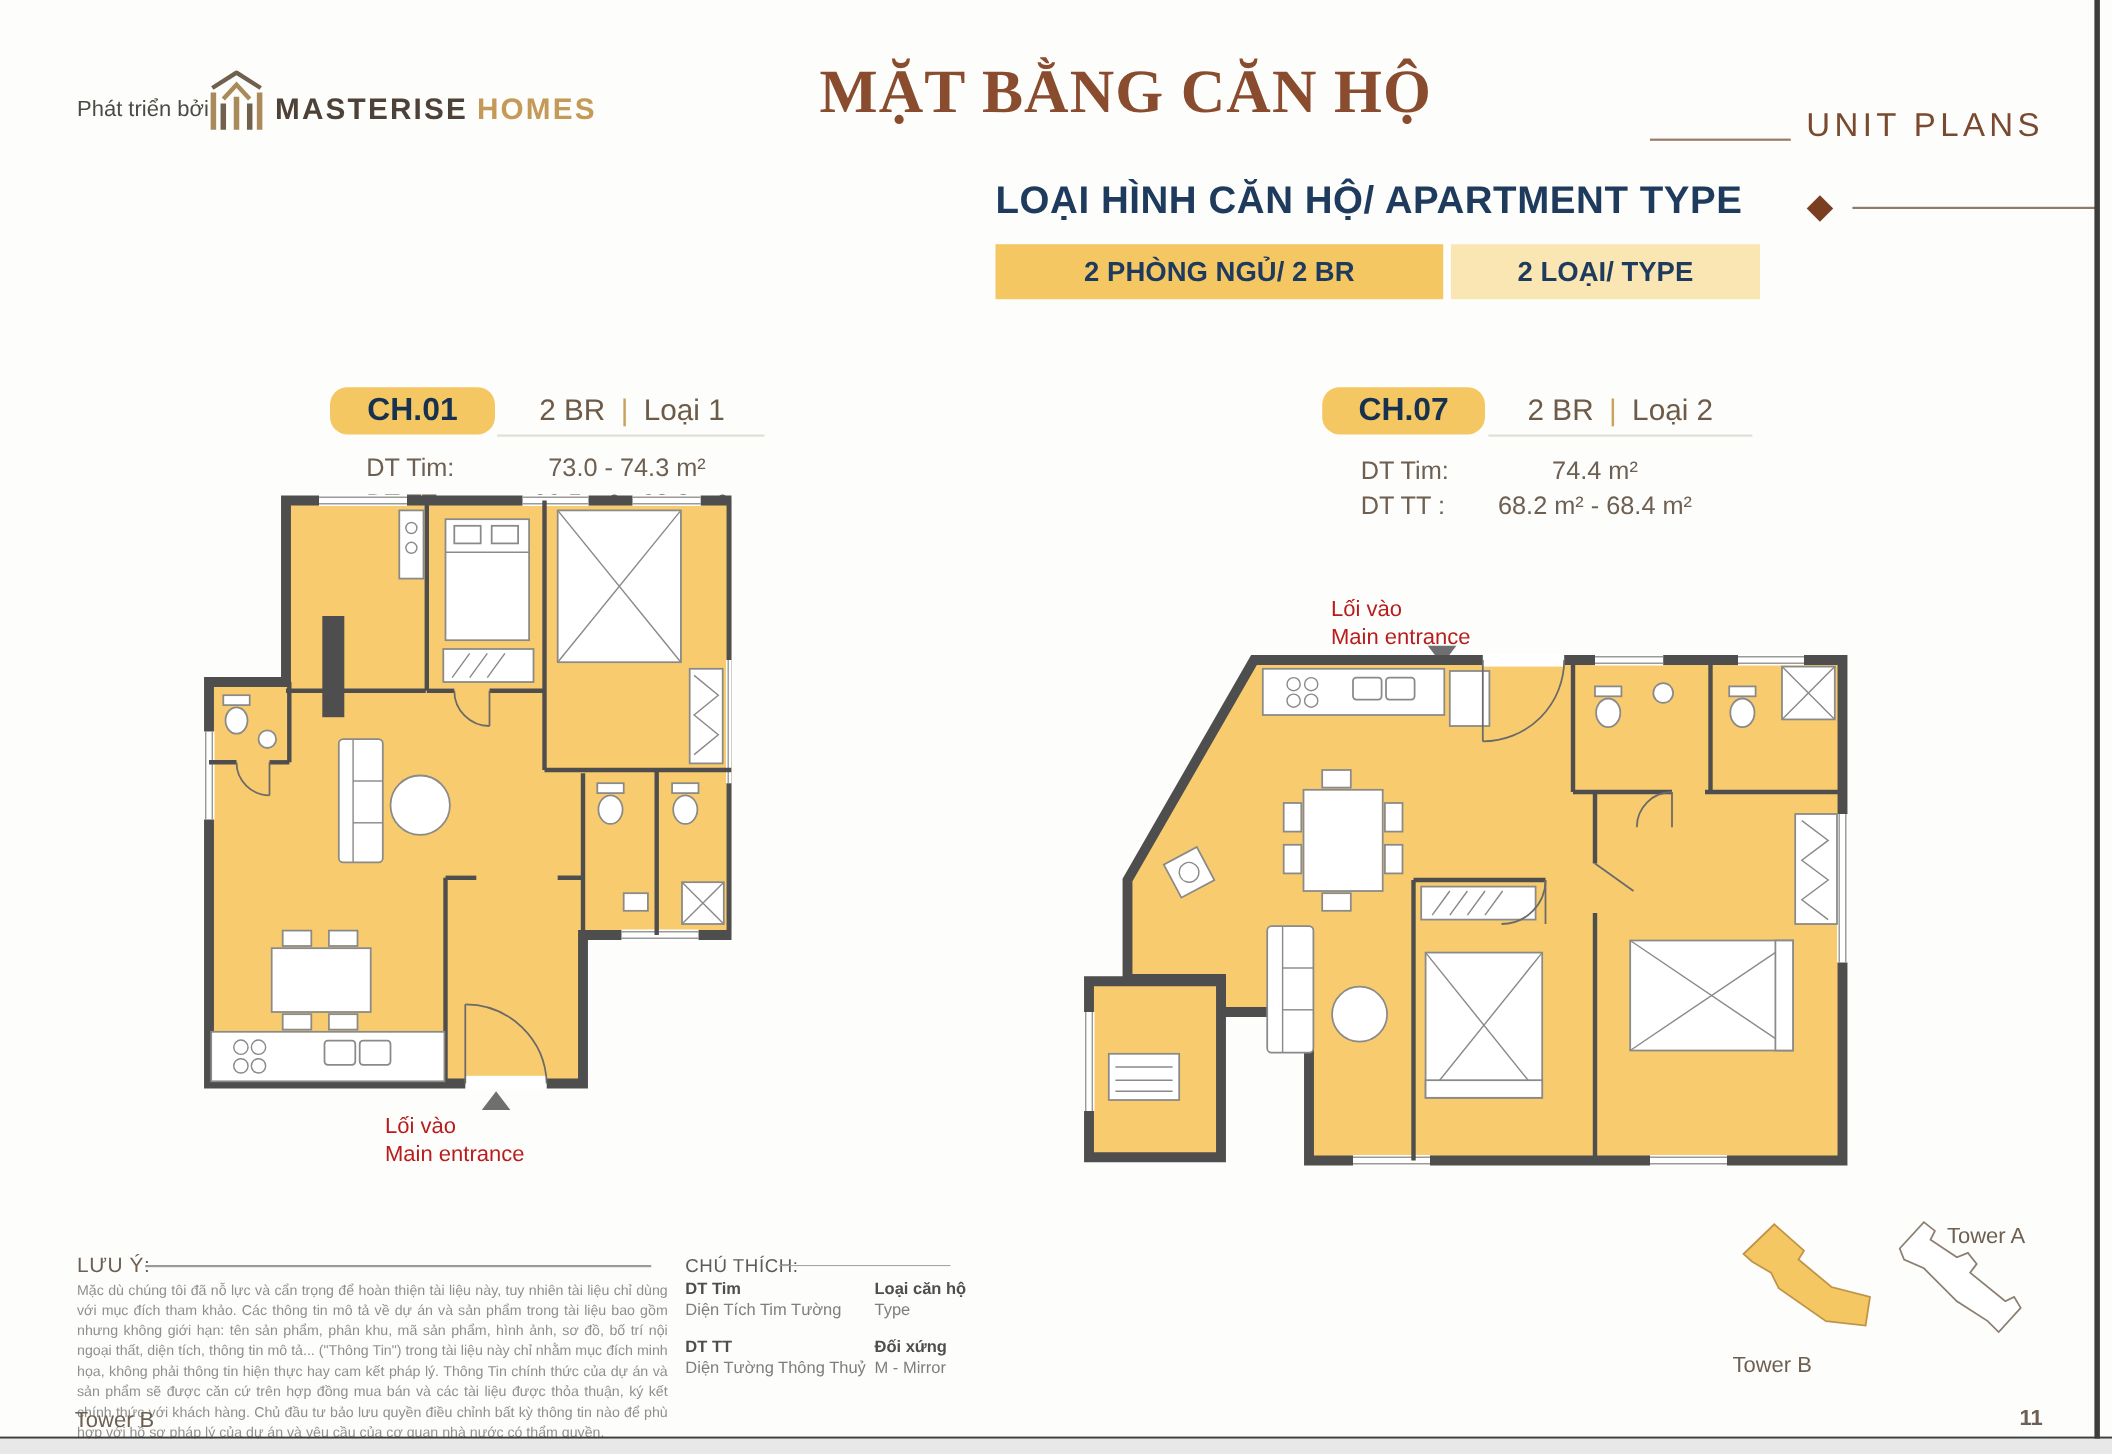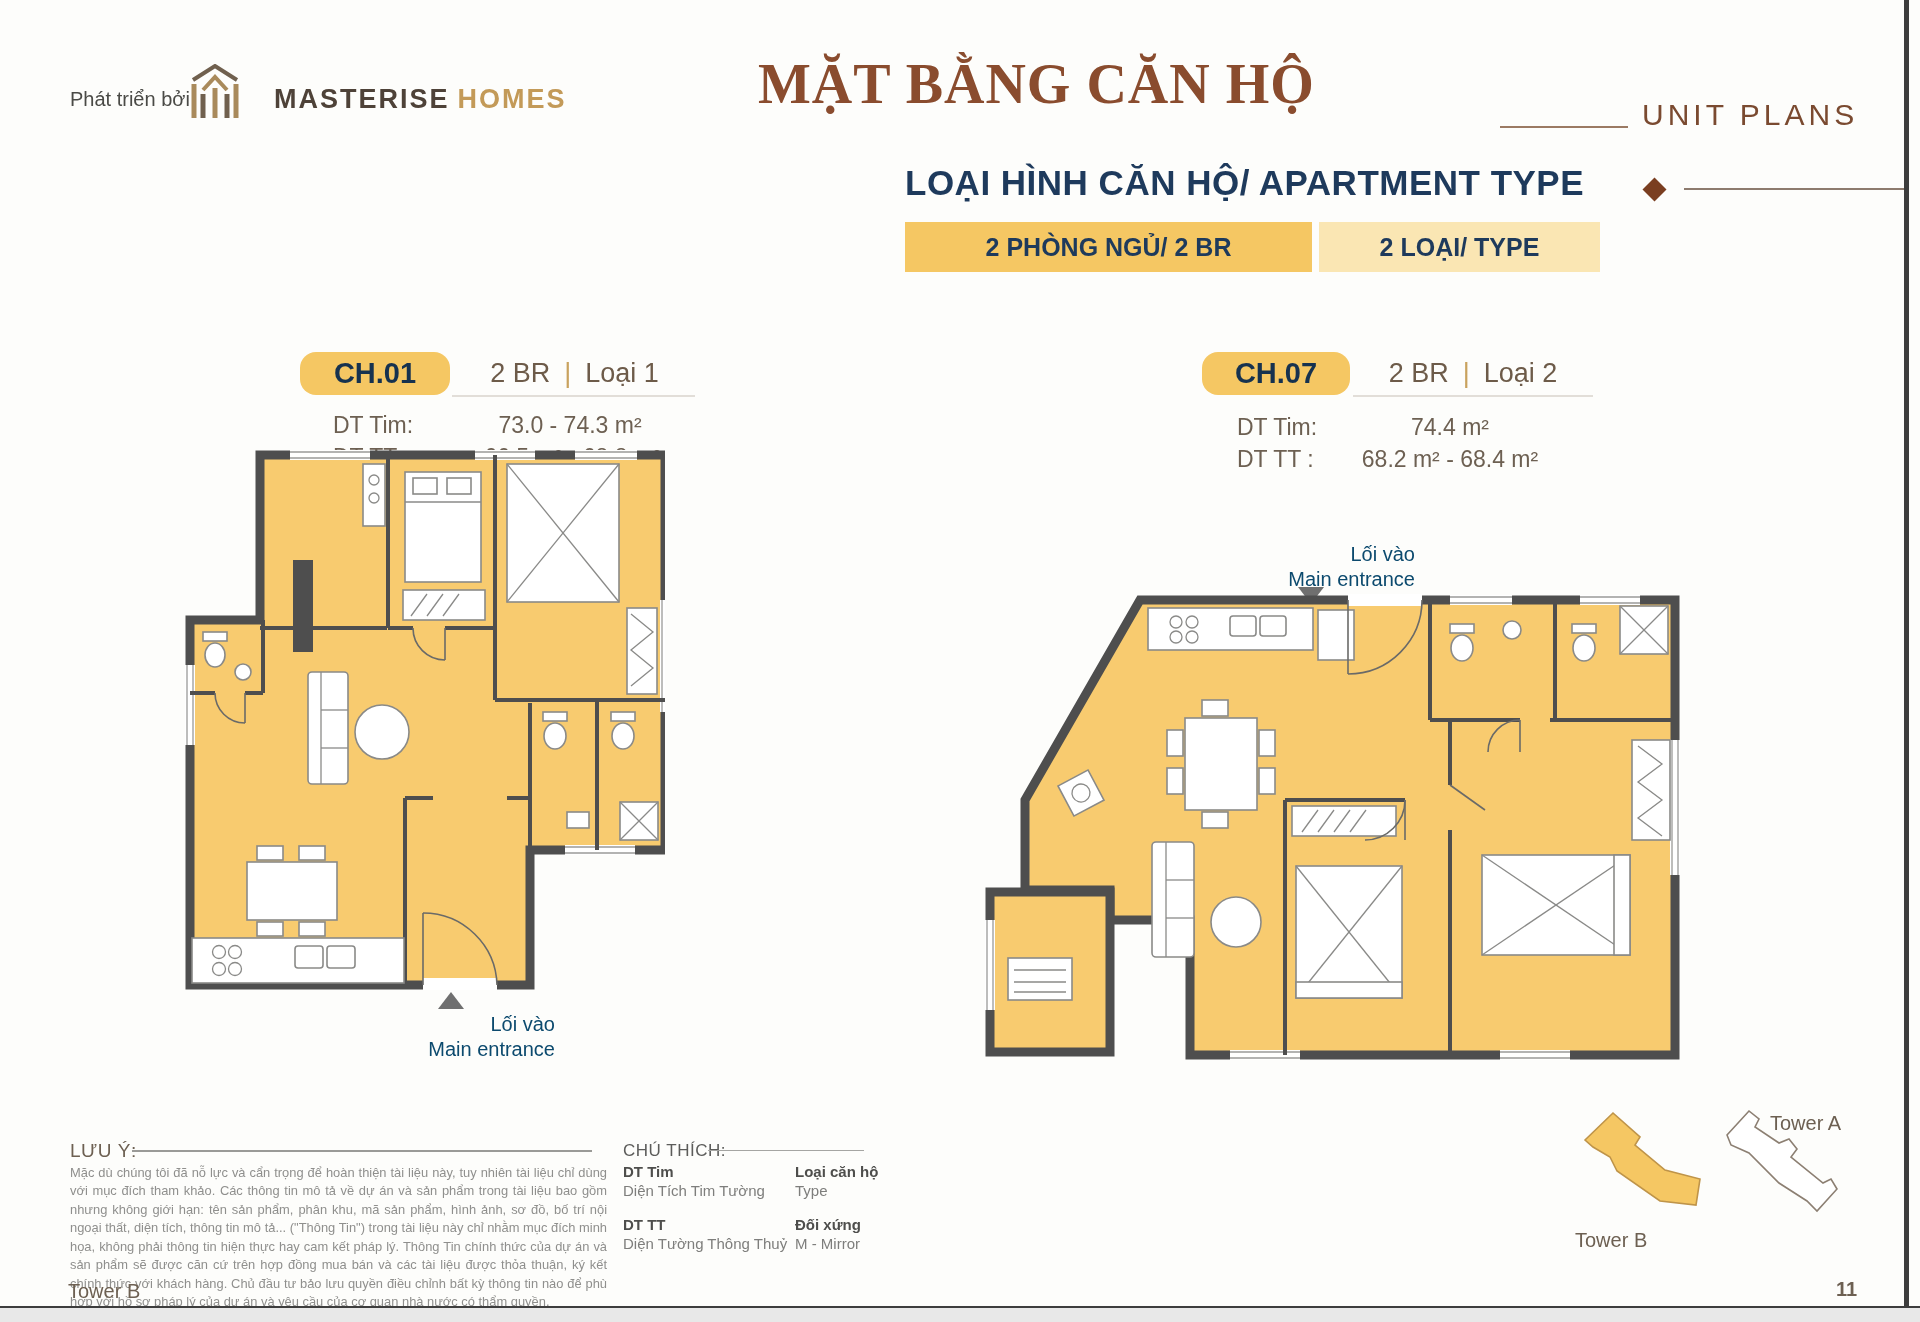--- a/index.html
+++ b/index.html
@@ -12,24 +12,24 @@
   .page{position:relative;width:1920px;height:1308px;background:#FDFDFB;overflow:hidden;}
   .abs{position:absolute;}
 
   
   .frame-right{left:1904px;top:0;width:5px;height:1322px;background:#3D3D3D;}
   .frame-bottom{left:0;top:1306px;width:1920px;height:5px;background:#3D3D3D;}
 
   
   .dev-label{left:70px;top:88px;font-size:20px;color:#4A4A46;}
   .logo-icon{left:190px;top:64px;}
-  .wordmark{left:250px;top:84px;font-size:27px;font-weight:bold;letter-spacing:2px;color:#4E4238;margin-left:24px;}
+  .wordmark{left:250px;top:84px;font-size:27px;font-weight:bold;letter-spacing:2px;color:#4E4238;}
   .wordmark .homes{color:#C39A58;margin-left:8px;}
   .main-title{left:745px;top:52px;font-family:"Liberation Serif","DejaVu Serif",serif;
-    font-size:56px;font-weight:bold;color:var(--accent-brown);letter-spacing:1px;margin-left:13px;}
+    font-size:56px;font-weight:bold;color:var(--accent-brown);letter-spacing:1px;}
   .title-rule{left:1500px;top:126px;width:128px;height:2px;background:#9B7A63;}
   .title-en{left:1642px;top:98px;font-size:30px;color:#7A4A30;letter-spacing:4px;font-weight:500;}
   .subtitle{left:905px;top:163px;font-size:35px;font-weight:bold;color:var(--navy);letter-spacing:.5px;}
   .diamond{left:1646px;top:181px;width:17px;height:17px;background:#7A3E20;transform:rotate(45deg);}
   .subtitle-rule{left:1684px;top:188px;width:222px;height:2px;background:#8D7B6E;}
   .badge{top:222px;height:50px;display:flex;align-items:center;justify-content:center;
     font-size:25px;font-weight:bold;color:var(--navy);}
   .badge-rooms{left:905px;width:407px;background:var(--gold);}
   .badge-types{left:1319px;width:281px;background:var(--gold-light);}
 
@@ -66,21 +66,21 @@
   .doorgap{fill:#FFFFFF;}
   .doorarc{stroke:#6A6A68;stroke-width:1.6;fill:none;}
 
   
   .tri-up{width:0;height:0;border-left:13px solid transparent;border-right:13px solid transparent;
     border-bottom:17px solid #6F6F6F;}
   .tri-down{width:0;height:0;border-left:13px solid transparent;border-right:13px solid transparent;
     border-top:17px solid #6F6F6F;}
   .entr1-tri{left:438px;top:992px;}
   .entr2-tri{left:1298px;top:587px;}
-  .entrance-label{width:205px;text-align:right;font-size:20px;color:#0c4a6e;line-height:1.25;}
+  .entrance-label{width:205px;text-align:left;font-size:20px;color:#b91c1c;line-height:1.25;}
   .entr1-label{left:350px;top:1012px;}
   .entr2-label{left:1210px;top:542px;}
 
   
   .notes-label{left:70px;top:1140px;font-size:19px;color:var(--muted);font-weight:500;letter-spacing:.5px;}
   .notes-rule{left:132px;top:1150px;width:460px;height:1.5px;background:#9A9A97;}
   .notes-body{left:70px;top:1164px;width:537px;font-size:12.9px;color:#8F8F8D;line-height:1.43;text-align:justify;}
   .legend-label{left:623px;top:1141px;font-size:17px;color:#5C5C5A;font-weight:500;letter-spacing:.5px;}
   .legend-rule{left:708px;top:1150px;width:156px;height:1.2px;background:#ALLOW;background:#A5A5A2;}
   .legend-col1{left:623px;top:1163px;width:165px;}

